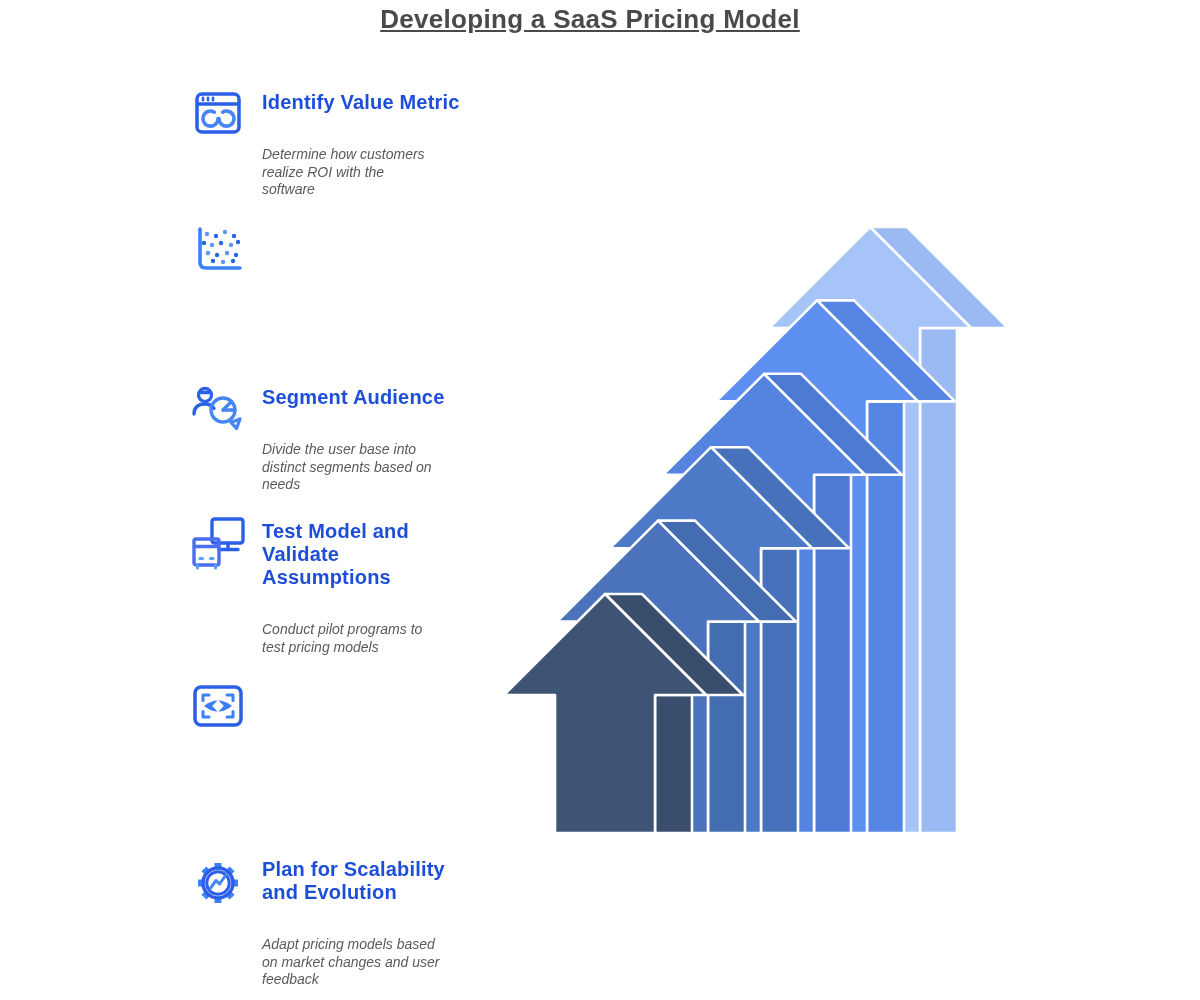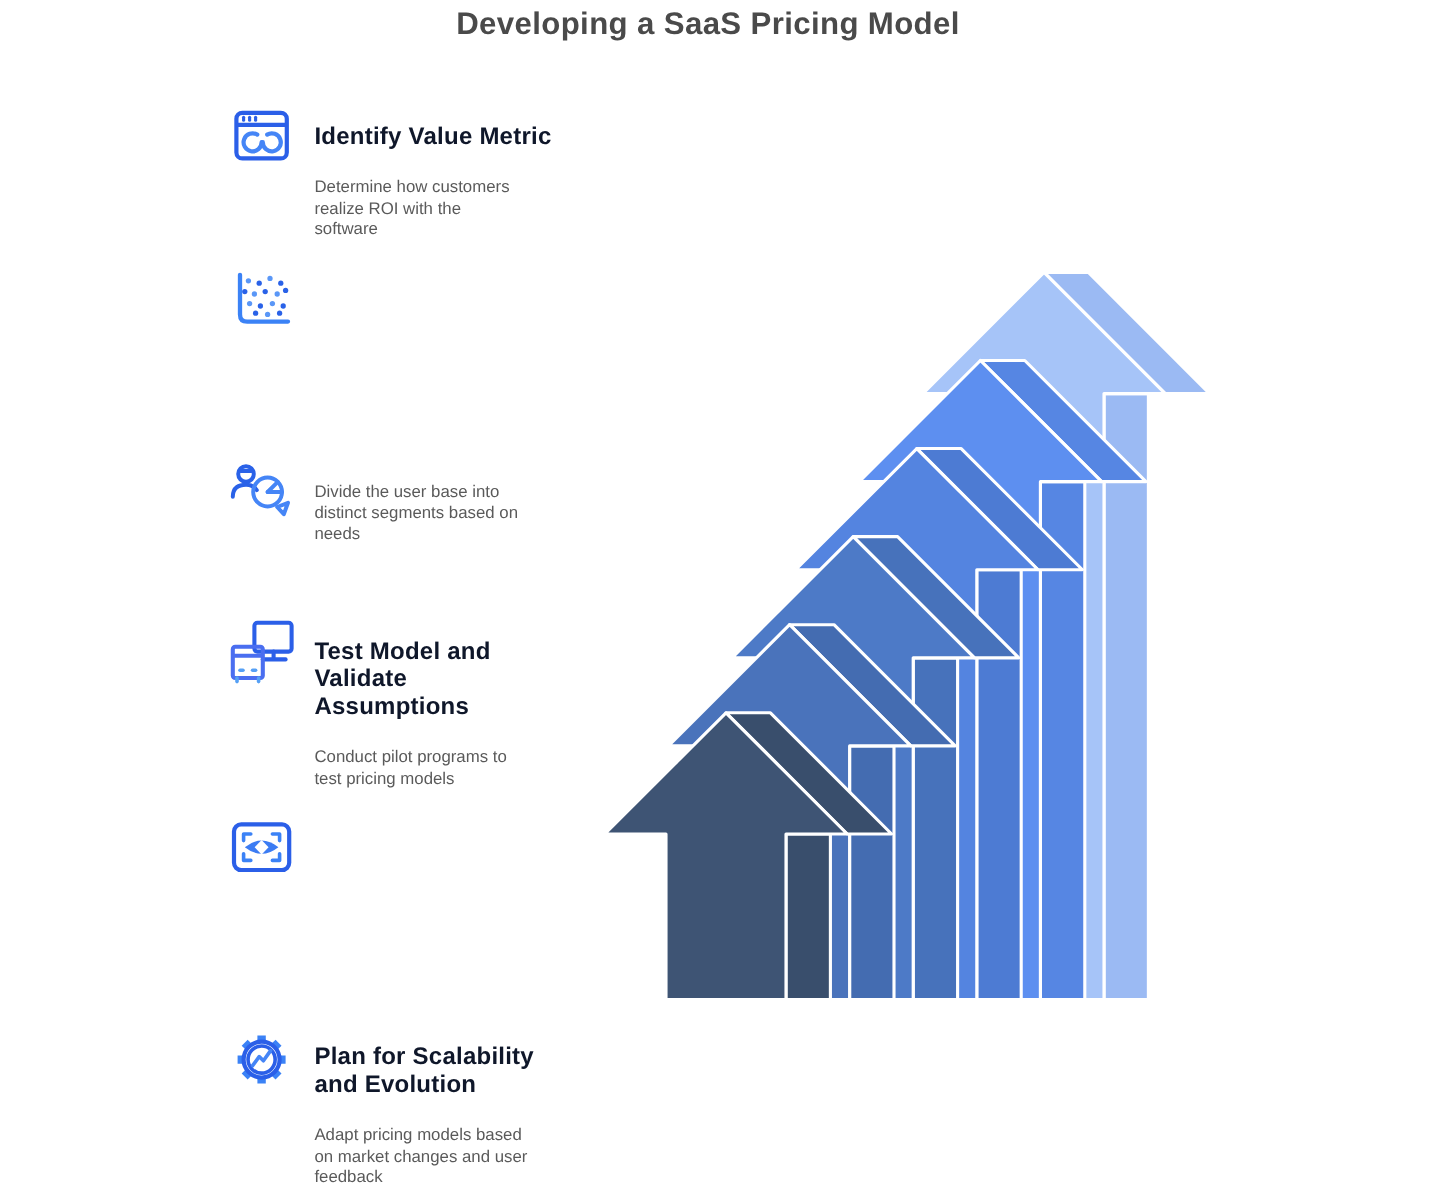--- a/index.html
+++ b/index.html
@@ -2,32 +2,32 @@
 <html><head>
 <meta charset="utf-8">
 <style>
   html,body { margin:0; padding:0; }
   body {
     width:1200px; height:1000px; position:relative; overflow:hidden;
     background:#ffffff; font-family:"Liberation Sans", sans-serif;
   }
   .title {
     position:absolute; top:4px; left:0; width:1180px; text-align:center;
-    font-size:26px; font-weight:bold; color:#4a4a4a; letter-spacing:.3px;
+    font-size:26px; font-weight:bold; color:#4a4a4a; letter-spacing:.3px;text-decoration:underline;
   }
   .step { position:absolute; left:190px; display:flex; gap:16px; width:310px; }
   .step-icon { width:56px; height:58px; flex:0 0 56px; }
   .step-text { flex:1; }
   .step-heading {
-    margin:18px 0 0 0; font-size:20px; line-height:23px; font-weight:bold;
-    color:#0f172a; letter-spacing:.2px; white-space:pre-line;
+    margin:6px 0 0 0; font-size:20px; line-height:23px; font-weight:bold;
+    color:#1d4ed8; letter-spacing:.2px; white-space:pre-line;
   }
   .step-desc {
-    margin:21px 0 0 0; font-size:14px; line-height:17.5px;
-    color:#5a5a5a; white-space:pre-line;
+    margin:32px 0 0 0; font-size:14px; line-height:17.5px;
+    color:#5a5a5a; white-space:pre-line;font-style:italic;
   }
   .step-1{top:85px} .step-2{top:222px} .step-3{top:380px}
   .step-4{top:514px} .step-5{top:680px} .step-6{top:852px}
   #arrow-canvas { position:absolute; left:0; top:0; width:1200px; height:1000px; }
   .ic { stroke-linecap:round; stroke-linejoin:round; fill:none; }
 </style>
 </head>
 <body>
 
 <div class="title">Developing a SaaS Pricing Model</div>
@@ -125,20 +125,21 @@
       <path d="M 4,34 C 4,26 9,24 15,24 C 19,24 22,25.5 24,28.5"></path>
     </g>
     <g class="ic" stroke="#4585f6" stroke-width="3.3">
       <circle cx="33" cy="30" r="12"></circle>
       <path d="M 33,30 L 41.5,21.5"></path>
       <path d="M 33,30 L 45,30"></path>
       <path d="M 41,42.5 L 50,39 L 46.5,48.5 Z"></path>
     </g>
   </svg>
   <div class="step-text">
+    <div class="step-heading">Segment Audience</div>
     <div class="step-desc">Divide the user base into
 distinct segments based on
 needs</div>
   </div>
 </div>
 
 <div class="step step-4">
   <svg class="step-icon" viewBox="0 0 56 58">
     <g class="ic" stroke="#2b5fe8" stroke-width="3.4">
       <rect x="22" y="5" width="31" height="24" rx="2.5"></rect>

